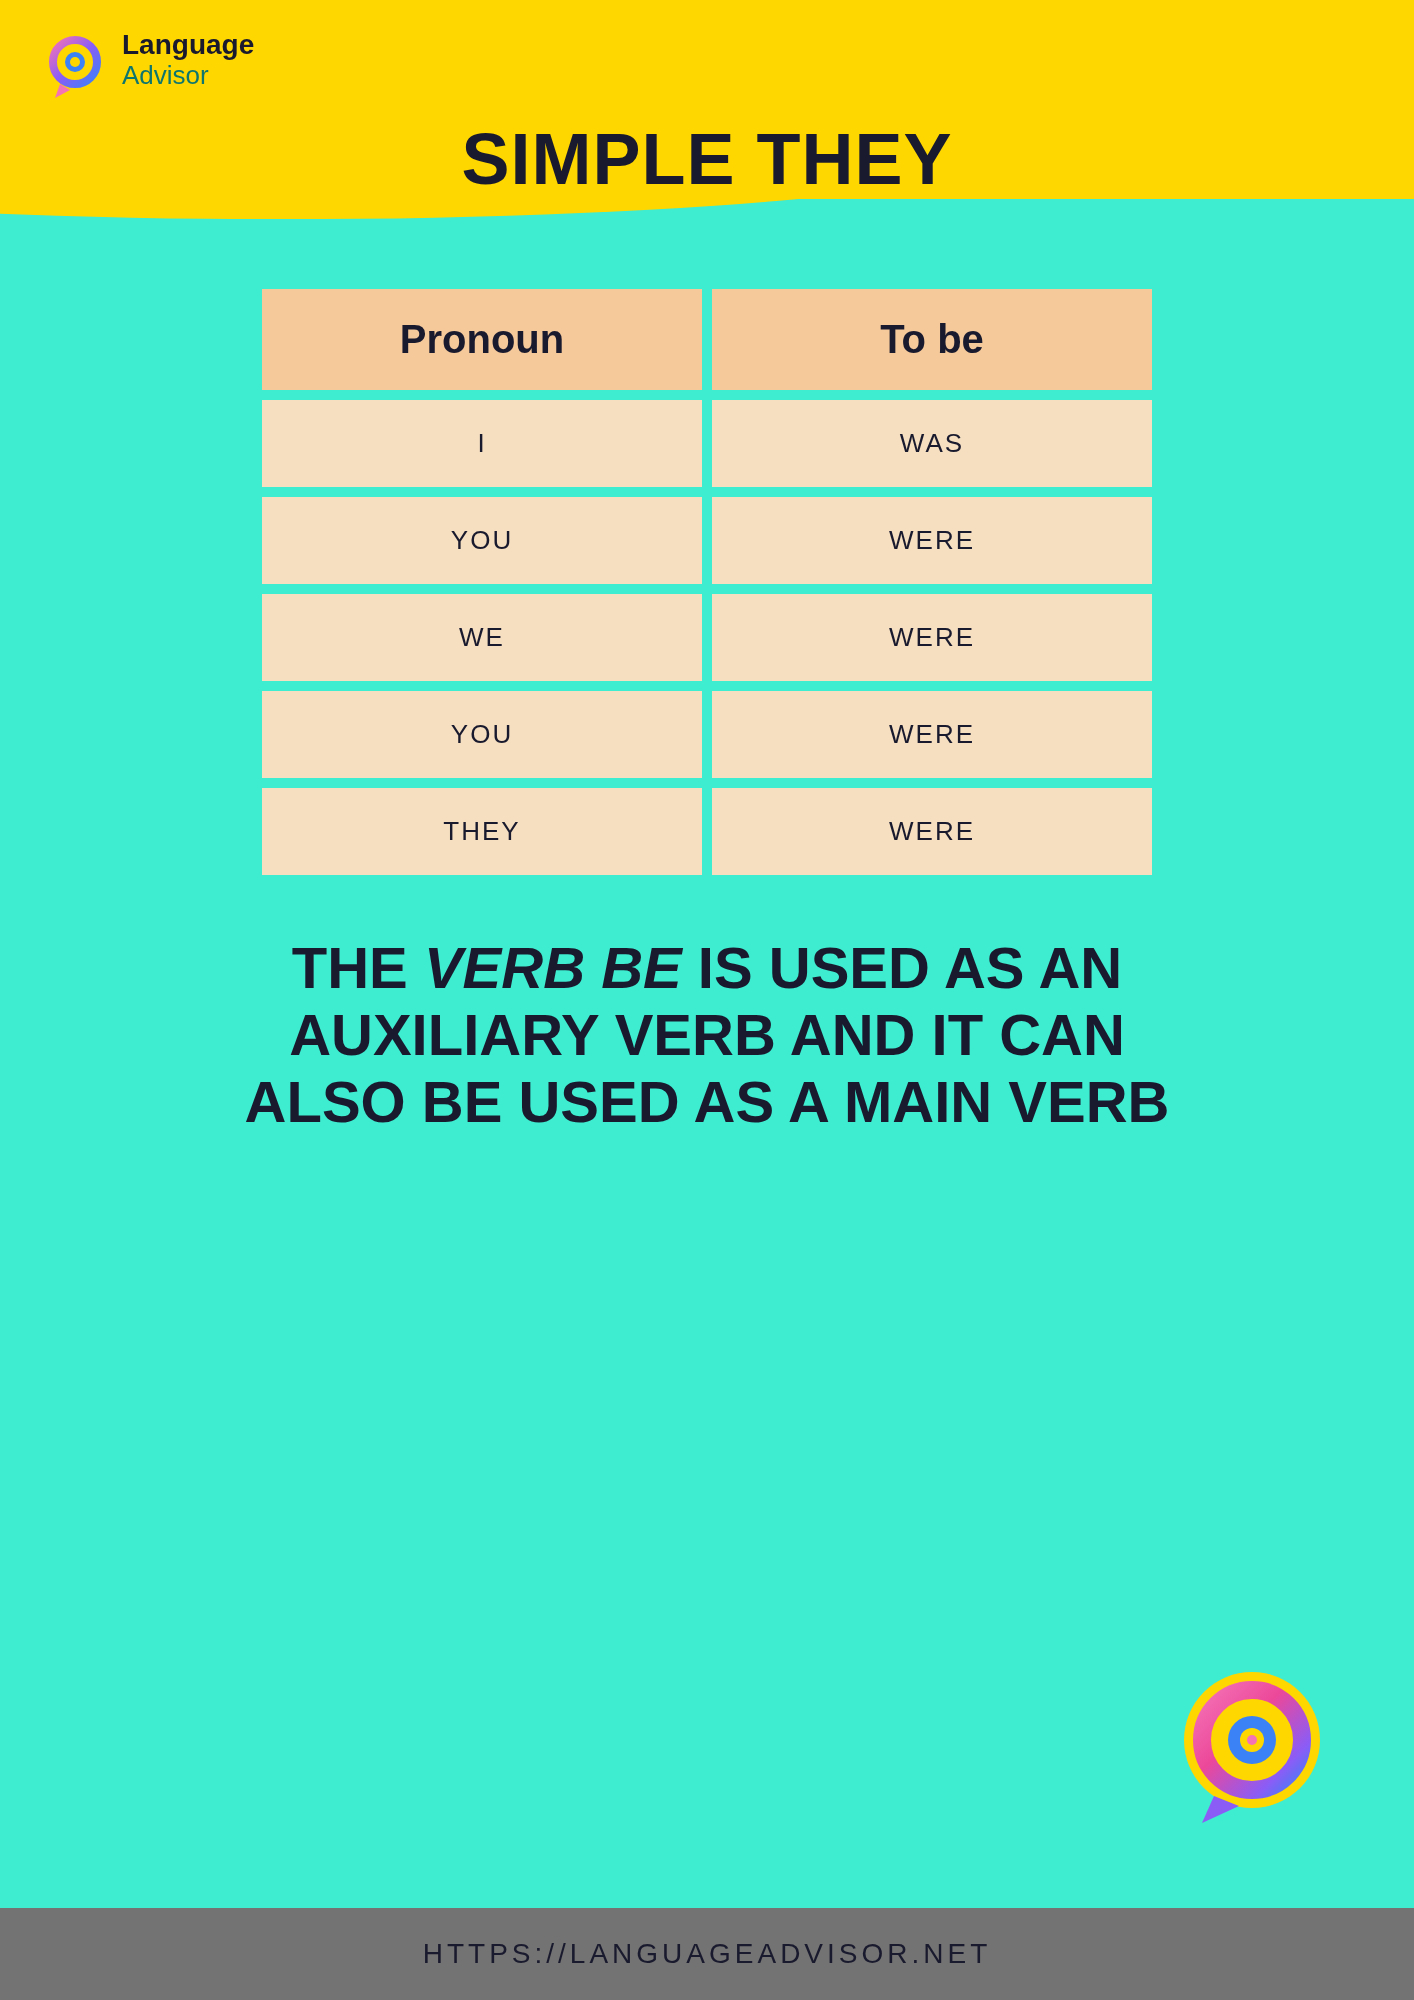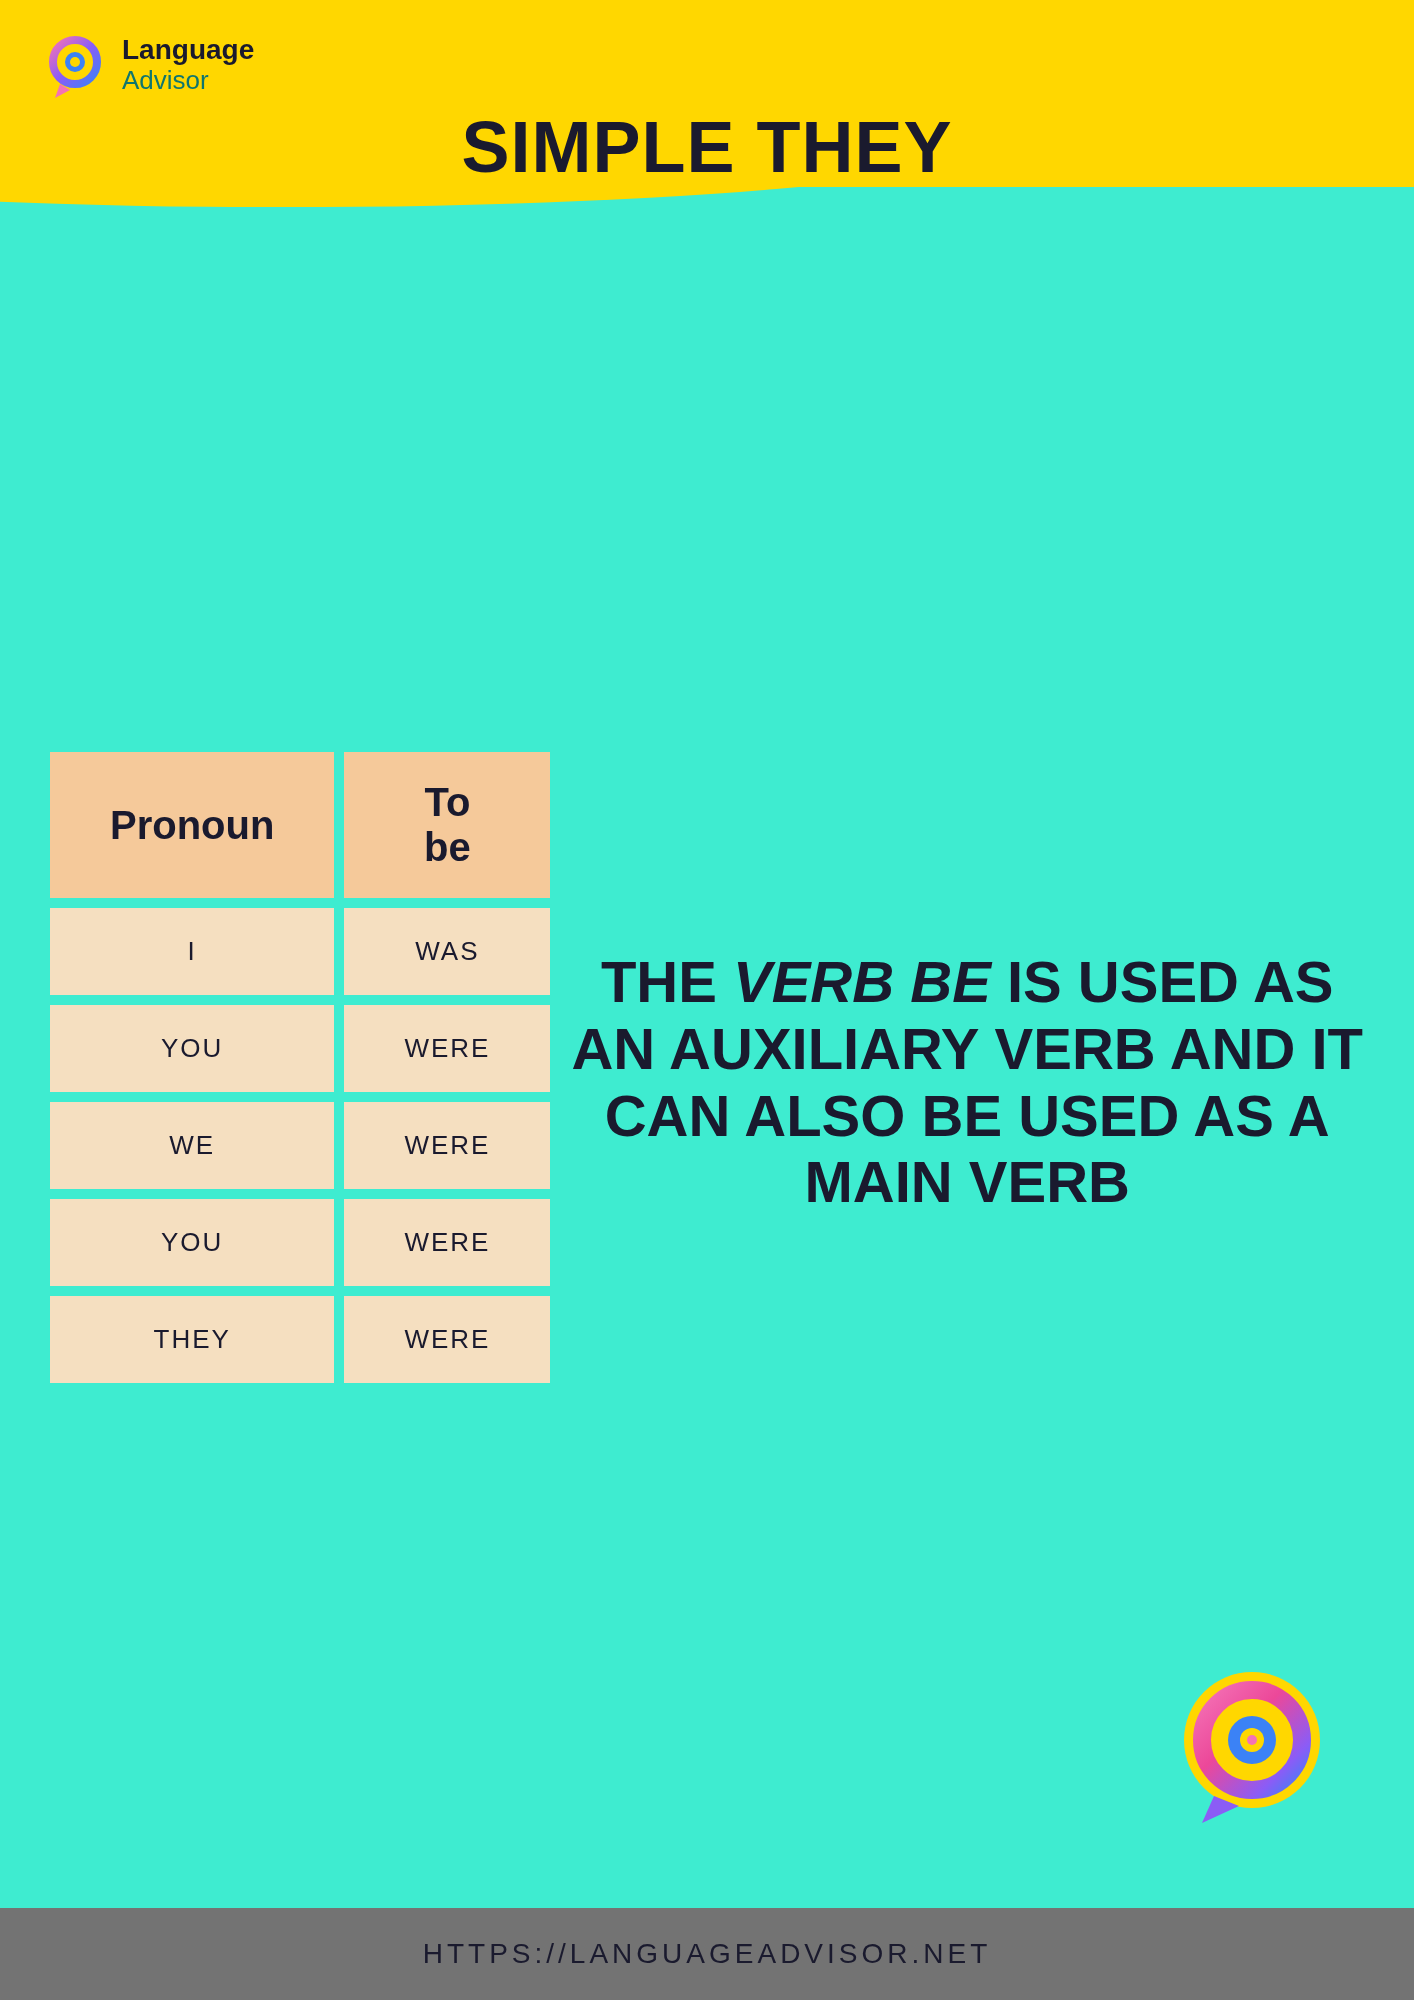--- a/index.html
+++ b/index.html
@@ -19,24 +19,23 @@
       padding: 30px 40px 0 40px;
       display: flex;
       flex-direction: column;
       align-items: center;
       position: relative;
       z-index: 2;
     }
 
     .logo-row {
       display: flex;
-      align-items: center;
       align-self: flex-start;
       gap: 12px;
-      margin-bottom: 8px;
+      margin-bottom: 20px;
     }
 
     .logo-icon {
       width: 70px;
       height: 70px;
     }
 
     .logo-text {
       display: flex;
       flex-direction: column;
@@ -63,21 +62,21 @@
       line-height: 1.1;
       margin-bottom: 0;
       letter-spacing: 1px;
     }
 
     
     .main-section {
       background: #3EECD0;
       flex: 1;
       display: flex;
-      flex-direction: row;
+      flex-direction: column;
       align-items: center;
       padding: 60px 40px 40px 40px;
       position: relative;
     }
 
     
     .yellow-bump {
       position: absolute;
       top: -60px;
       left: 0;

